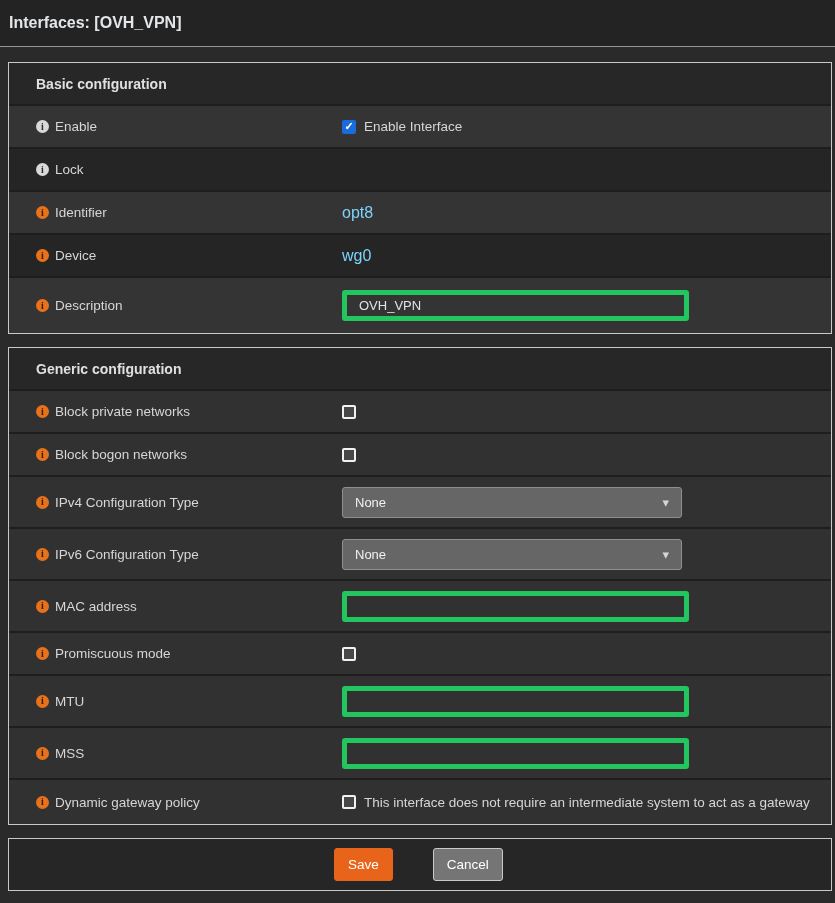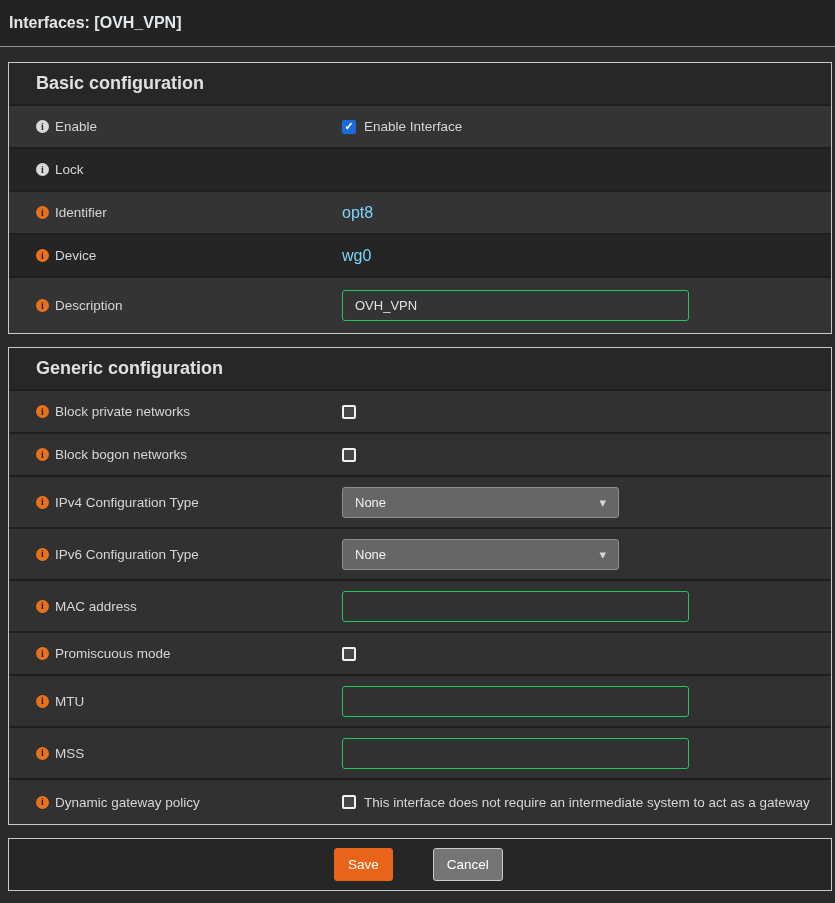--- a/index.html
+++ b/index.html
@@ -7,21 +7,21 @@
   .titlebar { height:47px; background:#232323; border-bottom:1px solid #8f979c;
     display:flex; align-items:center; padding-left:9px; box-sizing:border-box; }
   .titlebar h1 { margin:0; font-size:16px; font-weight:700; color:#e3e7ea; }
   .panel { margin:0 3px 0 8px; border:1px solid #c9c9c9; background:#2e2e2e; }
   .panel-basic { margin-top:15px; }
   .panel-generic { margin-top:13px; }
   .panel-actions { margin-top:13px; background:#262626; height:53px;
     display:flex; align-items:center; padding-left:325px; box-sizing:border-box;gap:35px; }
   .section-header { height:41px; display:flex; align-items:center;
     padding-left:27px; background:#272727; }
-  .section-header span { font-size:18px; font-weight:bold; color:#e0e0e0; }
+  .section-header span { font-size:14px; font-weight:bold; color:#e0e0e0; }
   .row { display:flex; align-items:center; border-top:2px solid #1e1e1e; }
   .row.h41 { height:41px; }
   .row.h44 { height:44px; }
   .row.h50 { height:50px; }
   .row.h55 { height:55px; }
   .row.light { background:#343434; }
   .row.dark  { background:#252525; }
   .row.flat  { background:#313131; }
   .cell-label { width:333px; box-sizing:border-box; padding-left:27px;
     display:flex; align-items:center; gap:6px; }
@@ -35,23 +35,23 @@
   .info-orange { background:#e8721c; color:#33200a; }
   .checkbox { width:14px; height:14px; box-sizing:border-box; border-radius:2px; position:relative; }
   .checkbox.unchecked { background:#474747; border:2px solid #f2f2f2; }
   .checkbox.checked { background:#1a6cdd; }
   .checkbox.checked::after { content:"✓"; position:absolute; left:0; top:0;
     width:14px; height:14px; color:#ffffff; font-size:11px; font-weight:bold;
     display:flex; align-items:center; justify-content:center; }
   .checkbox.focused { outline:1px dotted #dfe5e8; outline-offset:1px; }
   .checkbox-label { margin-left:8px; font-size:13.5px; color:#d6d6d6; }
   .text-input { width:347px; height:31px; box-sizing:border-box; background:transparent;
-    border:1px solid #22c55e; border-radius:3px; color:#e2e2e2; padding:0 12px;
+    border:5px solid #22c55e; border-radius:3px; color:#e2e2e2; padding:0 12px;
     font-size:13px; font-family:"Liberation Sans", sans-serif; outline:none; }
-  .select { width:277px; height:31px; box-sizing:border-box; background:#666666;
+  .select { width:340px; height:31px; box-sizing:border-box; background:#666666;
     border:1px solid #8f8f8f; border-radius:3px; color:#f2f2f2; padding:0 12px;
     display:flex; align-items:center; justify-content:space-between;
     font-size:13px; cursor:pointer; }
   .caret-down { color:#d6d6d6; font-size:13px; line-height:1; }
   .caret-down::after { content:"▾"; }
   .static-value { font-size:16px; color:#7dd3fc; }
   .btn { font-family:"Liberation Sans", sans-serif; font-size:13.5px;
     border-radius:3px; padding:8px 13px; cursor:pointer; color:#ffffff; }
   .btn-save { background:#e8641a; border:1px solid #e8641a; }
   .btn-cancel { background:#757575; border:1px solid #c9c9c9; margin-left:5px; }

